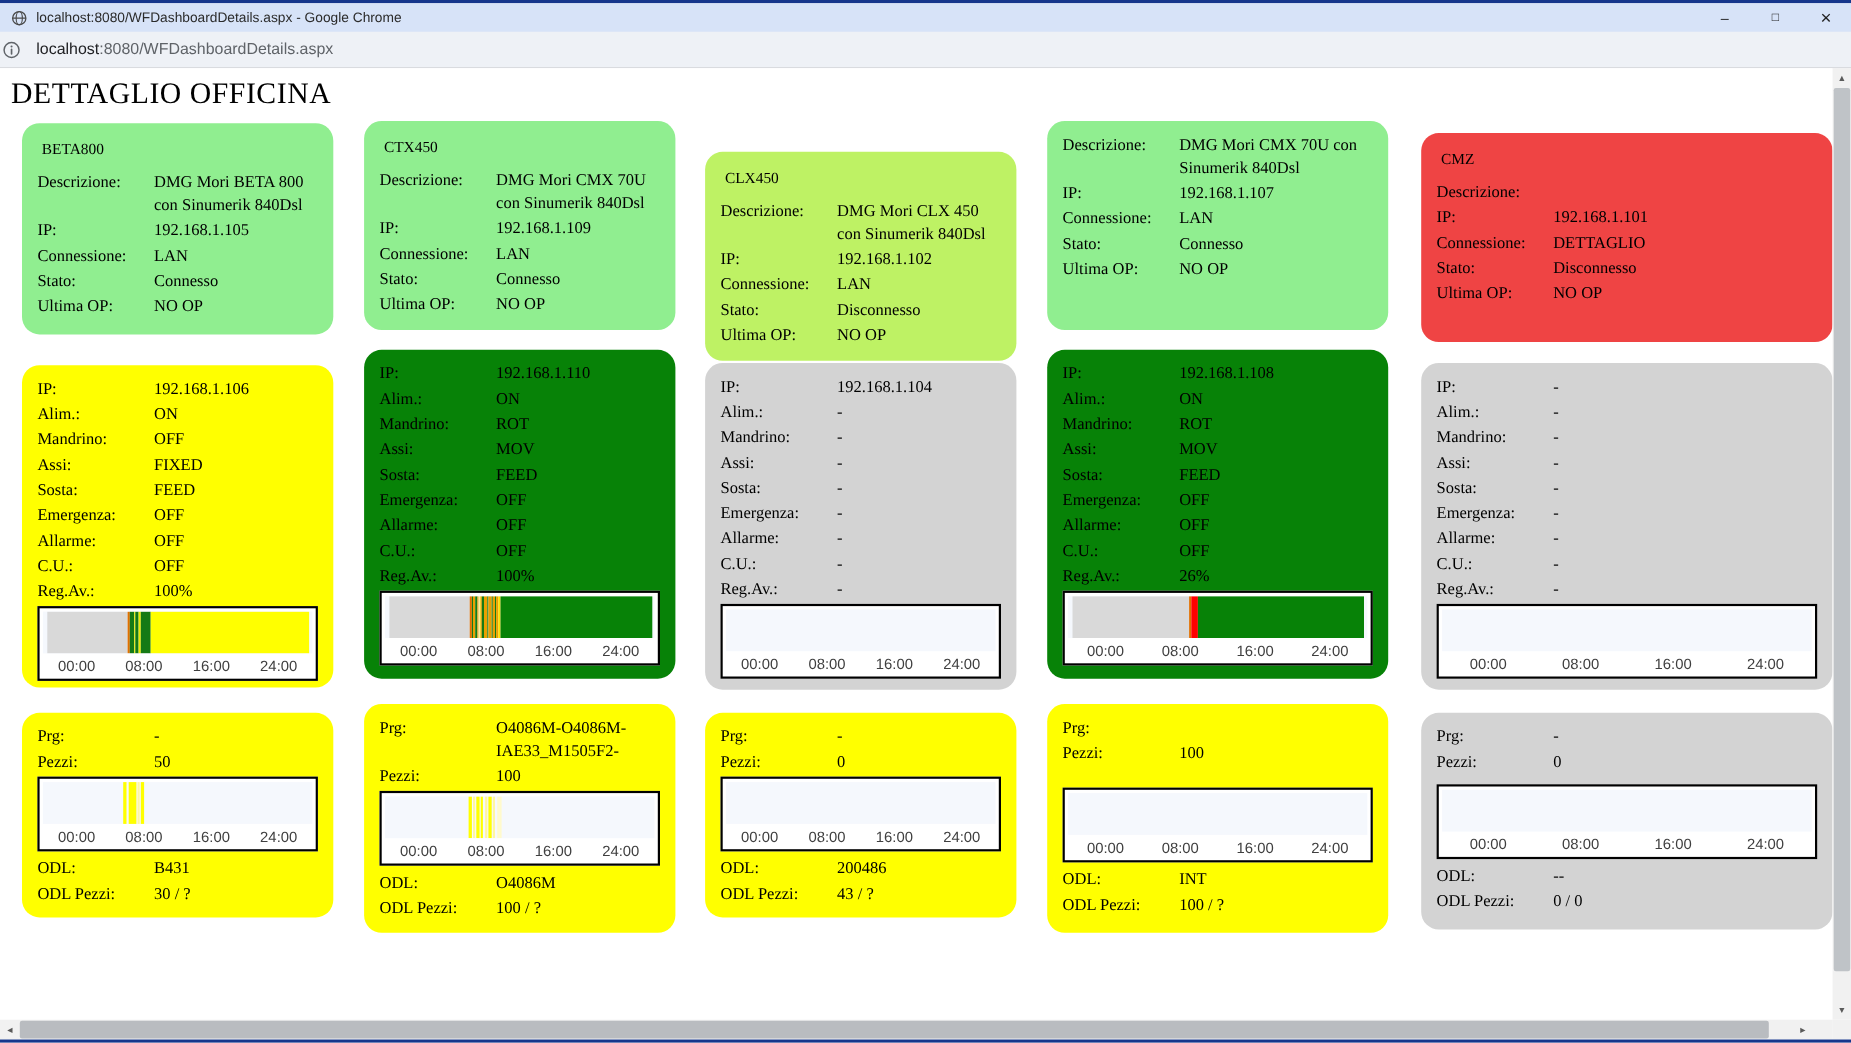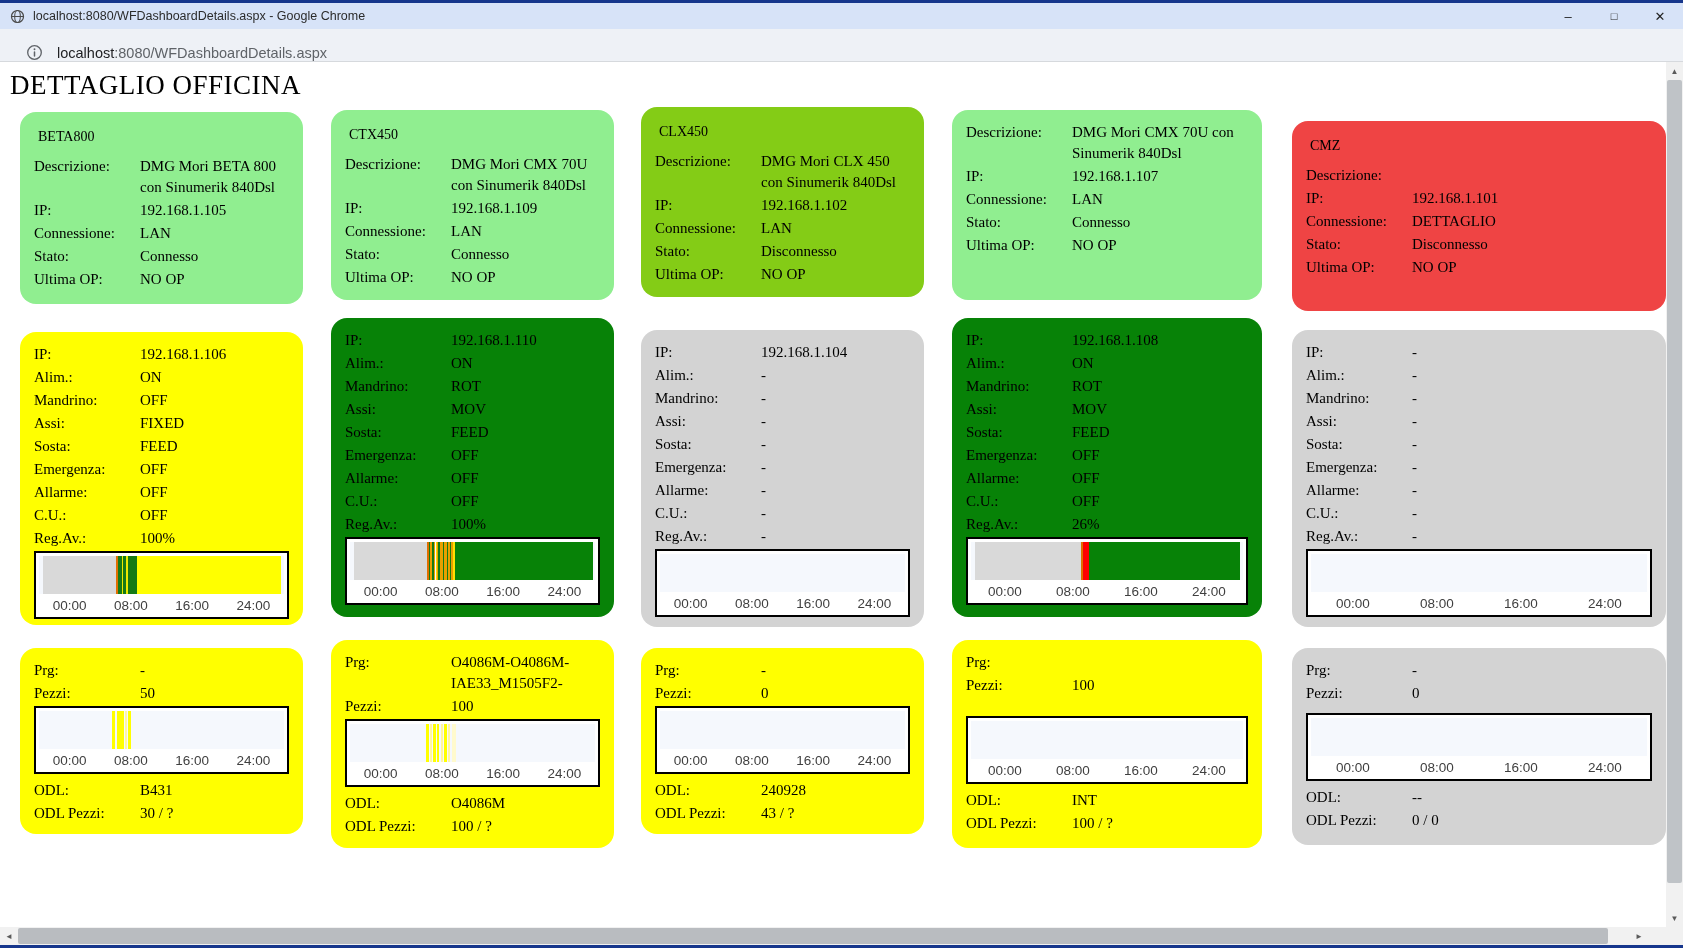--- a/index.html
+++ b/index.html
@@ -9,21 +9,21 @@
   .win-edge-bottom{position:absolute;bottom:0;left:0;right:0;height:3px;background:#16368c}
 
   
   .titlebar{position:absolute;top:3px;left:0;right:0;height:26px;background:#d7e3f8;display:flex;align-items:center;padding-left:10px}
   .title-text{font-size:12.5px;color:#2b2b2b;margin-left:8px}
   .win-controls{margin-left:auto;display:flex;height:100%}
   .win-btn{width:46px;display:flex;align-items:center;justify-content:center;font-size:13px;color:#222;cursor:default}
   .win-btn.max span{font-size:11px}
 
   
-  .urlbar{position:absolute;top:29px;left:0;right:0;height:33px;background:#eef1f6;border-bottom:1px solid #d6d9dd;display:flex;align-items:flex-end;padding-left:26px}
+  .urlbar{position:absolute;top:29px;left:0;right:0;height:33px;background:#eef1f6;border-bottom:1px solid #d6d9dd;display:flex;align-items:center;padding-left:2px}
   .url-text{font-size:14.5px;margin-left:14px;color:#5f6368}
   .url-text .host{color:#202124}
 
   
   .content{position:absolute;top:62px;left:0;width:1666px;height:865px;background:#fff;overflow:hidden}
   .page-title{position:absolute;top:8px;left:10px;font-family:"Liberation Serif",serif;font-size:27px;font-weight:normal;color:#000;letter-spacing:.5px}
 
   .card{position:absolute;border-radius:16px;padding:12px 14px;font-family:"Liberation Serif",serif;font-size:15px;color:#000;display:flex;flex-direction:column}
   .machine-title{font-size:14px;font-weight:normal;line-height:26px;margin:0 0 6px 4px}
   .row{display:flex;line-height:21px;margin-bottom:2px}
@@ -329,21 +329,21 @@
           <span class="val">O4086M</span>
         </div>
       <div class="row">
           <span class="lbl">ODL Pezzi:</span>
           <span class="val">100 / ?</span>
         </div>
     </div>
   </section>
 
   <section>
-    <div class="card" style="left: 641px; top: 45px; width: 283px; height: 190px; background: #84cc16;">
+    <div class="card" style="left: 641px; top: 76px; width: 283px; height: 190px; background: #bef264;">
       <h2 class="machine-title">CLX450</h2>
       <div class="row">
           <span class="lbl">Descrizione:</span>
           <span class="val">DMG Mori CLX 450 con Sinumerik 840Dsl</span>
         </div>
       <div class="row">
           <span class="lbl">IP:</span>
           <span class="val">192.168.1.102</span>
         </div>
       <div class="row">
@@ -419,21 +419,21 @@
         <div class="strip"></div>
         <div class="ticks">
             <span>00:00</span>
             <span>08:00</span>
             <span>16:00</span>
             <span>24:00</span>
           </div>
       </div>
       <div class="row">
           <span class="lbl">ODL:</span>
-          <span class="val">240928</span>
+          <span class="val">200486</span>
         </div>
       <div class="row">
           <span class="lbl">ODL Pezzi:</span>
           <span class="val">43 / ?</span>
         </div>
     </div>
   </section>
 
   <section>
     <div class="card" style="left: 952px; top: 48px; width: 310px; height: 190px; background: rgb(144, 238, 144);">

